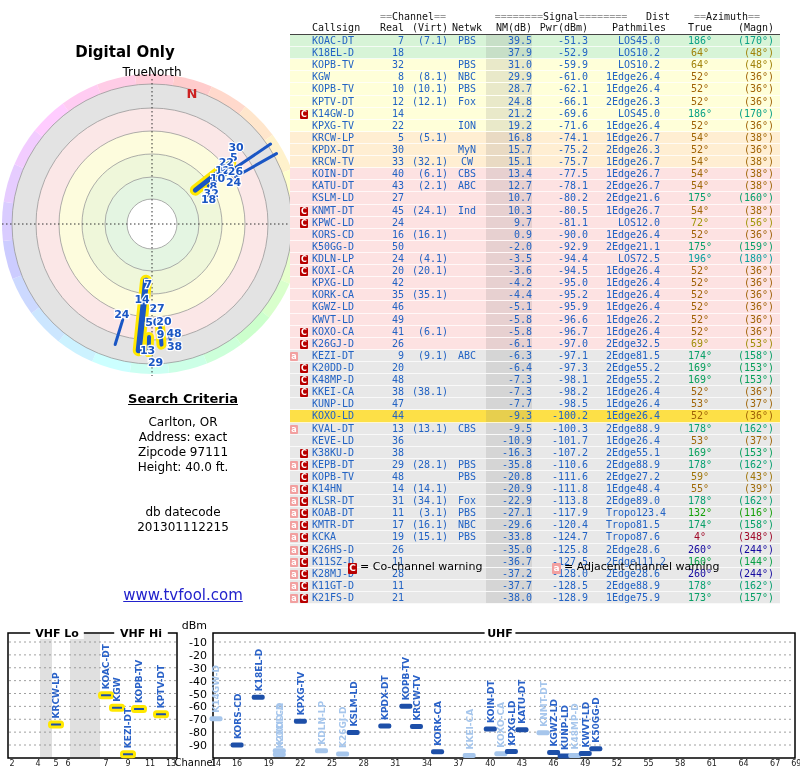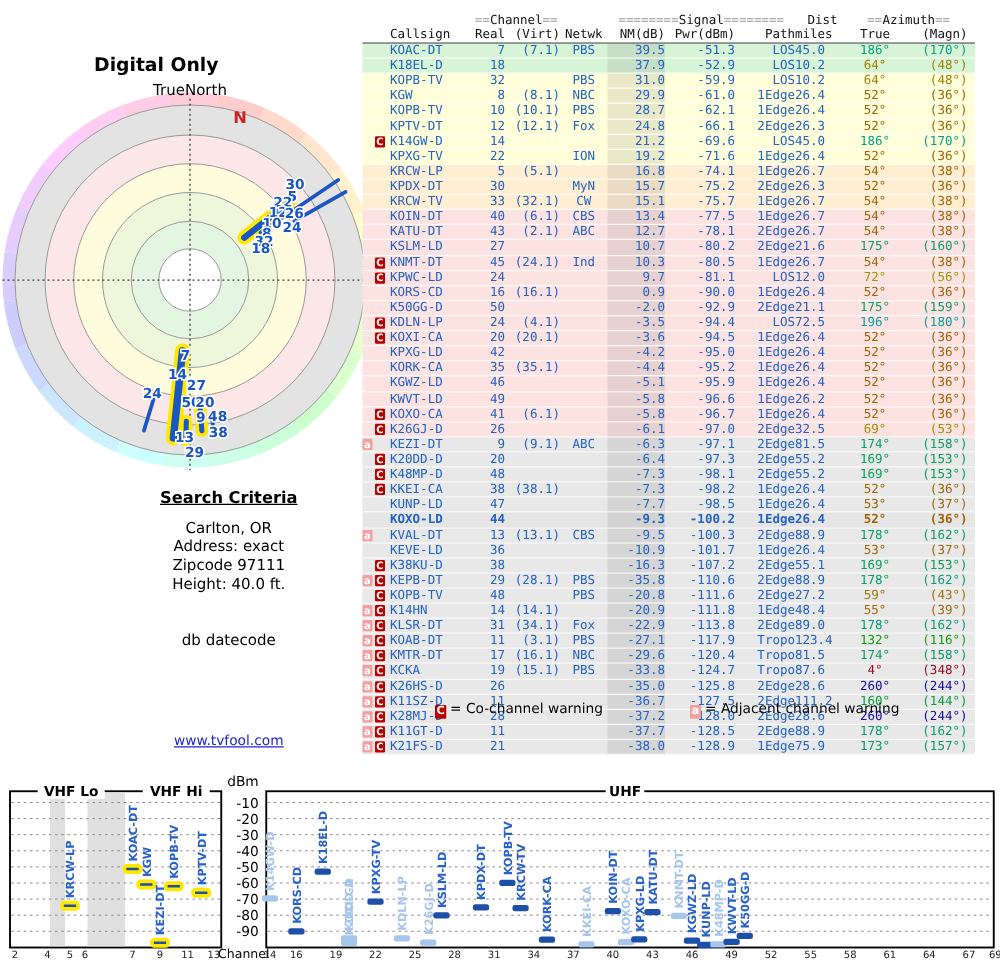--- a/index.html
+++ b/index.html
@@ -8,21 +8,21 @@
   
   #radar-title{position:absolute;left:40px;top:43px;width:170px;text-align:center;
     font-size:15px;font-weight:bold;color:#000;}
   #radar-svg{position:absolute;left:0;top:55px;}
   
   #search-block{position:absolute;left:63px;top:391px;width:240px;text-align:center;color:#000;}
   #search-heading{font-size:13px;font-weight:bold;text-decoration:underline;margin-bottom:9px;}
   .search-line{font-size:12px;line-height:15px;}
   #db-block{position:absolute;left:63px;top:505px;width:240px;text-align:center;}
   #site-link{position:absolute;left:63px;top:586px;width:240px;text-align:center;
-    font-size:11px;color:#2222cc;text-decoration:underline;cursor:pointer;}
+    font-size:15px;color:#2222cc;text-decoration:underline;cursor:pointer;}
   
   #tv-table{position:absolute;left:290px;top:12px;width:490px;
     font-family:"DejaVu Sans Mono","Liberation Mono",monospace;font-size:10px;color:#111;}
   .trow{display:flex;height:11.12px;line-height:11px;white-space:nowrap;}
   .hrow1{height:11px;line-height:10px;}
   .hrow2{height:11px;line-height:10px;border-bottom:1px solid #444;}
   .drow{border-bottom:1px solid rgba(255,255,255,0.75);}
   .c-a{width:10px;} .c-c{width:12px;} .c-cs{width:66px;}
   .c-re{width:26px;text-align:right;} .c-vi{width:44px;text-align:right;}
   .c-nw{width:38px;text-align:center;} .c-nm{width:46px;text-align:right;}
@@ -133,20 +133,21 @@
 
   <div id="search-block">
     <div id="search-heading">Search Criteria</div>
     <div class="search-line">Carlton, OR</div>
     <div class="search-line">Address: exact</div>
     <div class="search-line">Zipcode 97111</div>
     <div class="search-line">Height: 40.0 ft.</div>
   </div>
   <div id="db-block">
     <div class="search-line">db datecode</div>
+    <div class="search-line">201301112215</div>
   </div>
   <div id="site-link">www.tvfool.com</div>
 
   <div id="tv-table">
     <div class="trow hrow1">
       <span class="sp-cs"></span>
       <span class="g-ch"><span class="eq">==</span><span>Channel</span><span class="eq">==</span></span>
       <span class="sp-nw"></span>
       <span class="g-sig"><span class="eq">========</span><span>Signal</span><span class="eq">========</span></span>
       <span class="g-di">Dist</span>
@@ -594,21 +595,21 @@
           <span class="c-re blue">47</span>
           <span class="c-vi blue"></span>
           <span class="c-nw blue"></span>
           <span class="c-nm blue shade">-7.7</span>
           <span class="c-pw blue">-98.5</span>
           <span class="c-pa blue">1Edge</span>
           <span class="c-di blue">26.4</span>
           <span class="c-tr" style="color: rgb(160, 102, 8);">53°</span>
           <span class="c-mg" style="color: rgb(160, 102, 8);">(37°)</span>
         </div>
-        <div class="trow drow" style="background: #e5e5e5; font-weight: bold;">
+        <div class="trow drow" style="background: #fde047;">
           <span class="c-a"></span>
           <span class="c-c"></span>
           <span class="c-cs blue">KOXO-LD</span>
           <span class="c-re blue">44</span>
           <span class="c-vi blue"></span>
           <span class="c-nw blue"></span>
           <span class="c-nm blue shade">-9.3</span>
           <span class="c-pw blue">-100.2</span>
           <span class="c-pa blue">1Edge</span>
           <span class="c-di blue">26.4</span>

